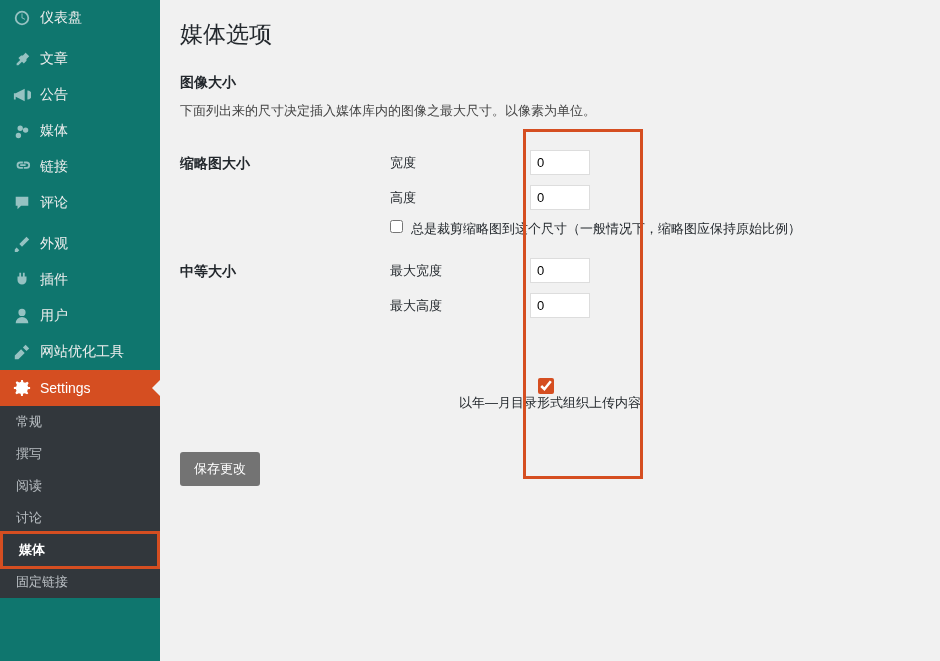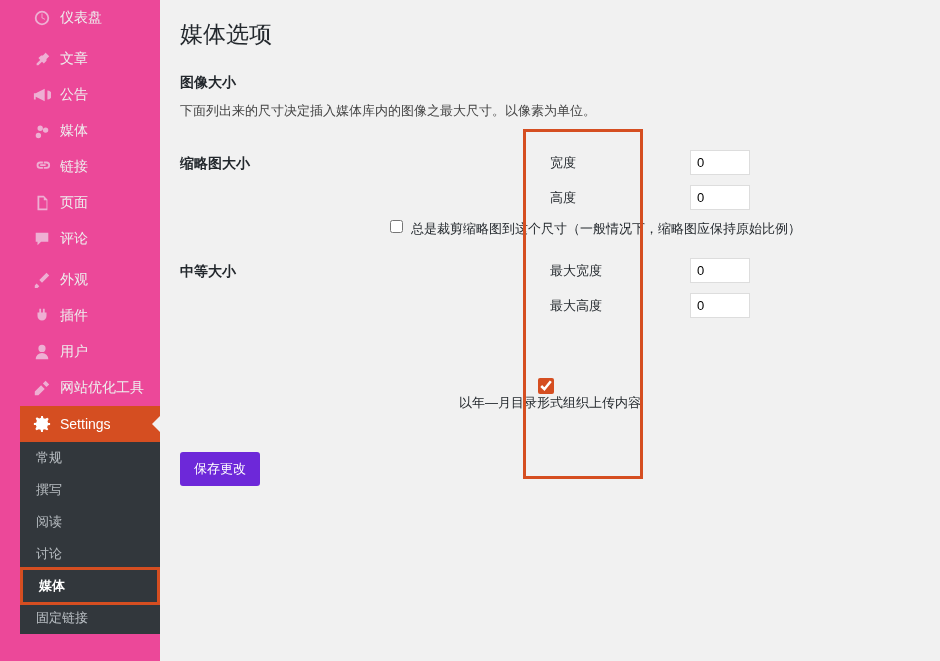--- a/index.html
+++ b/index.html
@@ -8,26 +8,25 @@
   font-size: 13px;
   background: #f1f1f1;
   color: #23282d;
   width: 940px;
   height: 661px;
   overflow: hidden;
   display: flex;
 }
 .sidebar {
   width: 160px;
-  background: #ec4899;
+  background: #0f766e;
   color: #eee;
   padding-top: 0;
   height: 100%;
   flex-shrink: 0;
-  padding-left: 20px;
 }
 .sidebar-item {
   display: flex;
   align-items: center;
   padding: 8px 12px;
   font-size: 14px;
   color: #eee;
   cursor: pointer;
   position: relative;
 }
@@ -106,21 +105,20 @@
   font-size: 14px;
 }
 .form-table td {
   padding: 10px 10px;
   vertical-align: middle;
 }
 .field-row {
   display: flex;
   align-items: center;
   margin-bottom: 10px;
-  justify-content: center;
 }
 .field-label {
   width: 140px;
   font-size: 13px;
 }
 .num-input {
   width: 60px;
   padding: 4px 6px;
   border: 1px solid #ddd;
   background: #fff;
@@ -132,21 +130,21 @@
   margin-top: 6px;
 }
 .checkbox-row input { margin-right: 8px; }
 .red-box {
   position: absolute;
   border: 3px solid #d54e21;
   pointer-events: none;
 }
 .content-wrap { position: relative; }
 .save-btn {
-  background: #6d28d9;
+  background: #737373;
   color: #fff;
   border: none;
   padding: 8px 14px;
   font-size: 13px;
   cursor: pointer;
   border-radius: 3px;
   margin-top: 20px;
 }
 .upload-section { margin-top: 40px; }
 .upload-check {
@@ -200,28 +198,20 @@
       </span>
     <span>媒体</span>
   </div>
   <div class="sidebar-item">
     <span class="icon">
         <svg width="18" height="18" viewBox="0 0 20 20">
           <path d="M8 12a4 4 0 010-8h3v2H8a2 2 0 000 4h3v2H8zm4-8h3a4 4 0 010 8h-3v-2h3a2 2 0 000-4h-3V4zm-4 3h6v2H8V7z"></path>
         </svg>
       </span>
     <span>链接</span>
-  </div>
-  <div class="sidebar-item">
-    <span class="icon">
-        <svg width="18" height="18" viewBox="0 0 20 20">
-          <path d="M5 2h7l4 4v12H5V2zm2 2v12h8V7h-3V4H7z"></path>
-        </svg>
-      </span>
-    <span>页面</span>
   </div>
   <div class="sidebar-item">
     <span class="icon">
         <svg width="18" height="18" viewBox="0 0 20 20">
           <path d="M3 3h14v10H9l-4 4v-4H3V3z"></path>
         </svg>
       </span>
     <span>评论</span>
   </div>
   <div class="sidebar-sep"></div>

